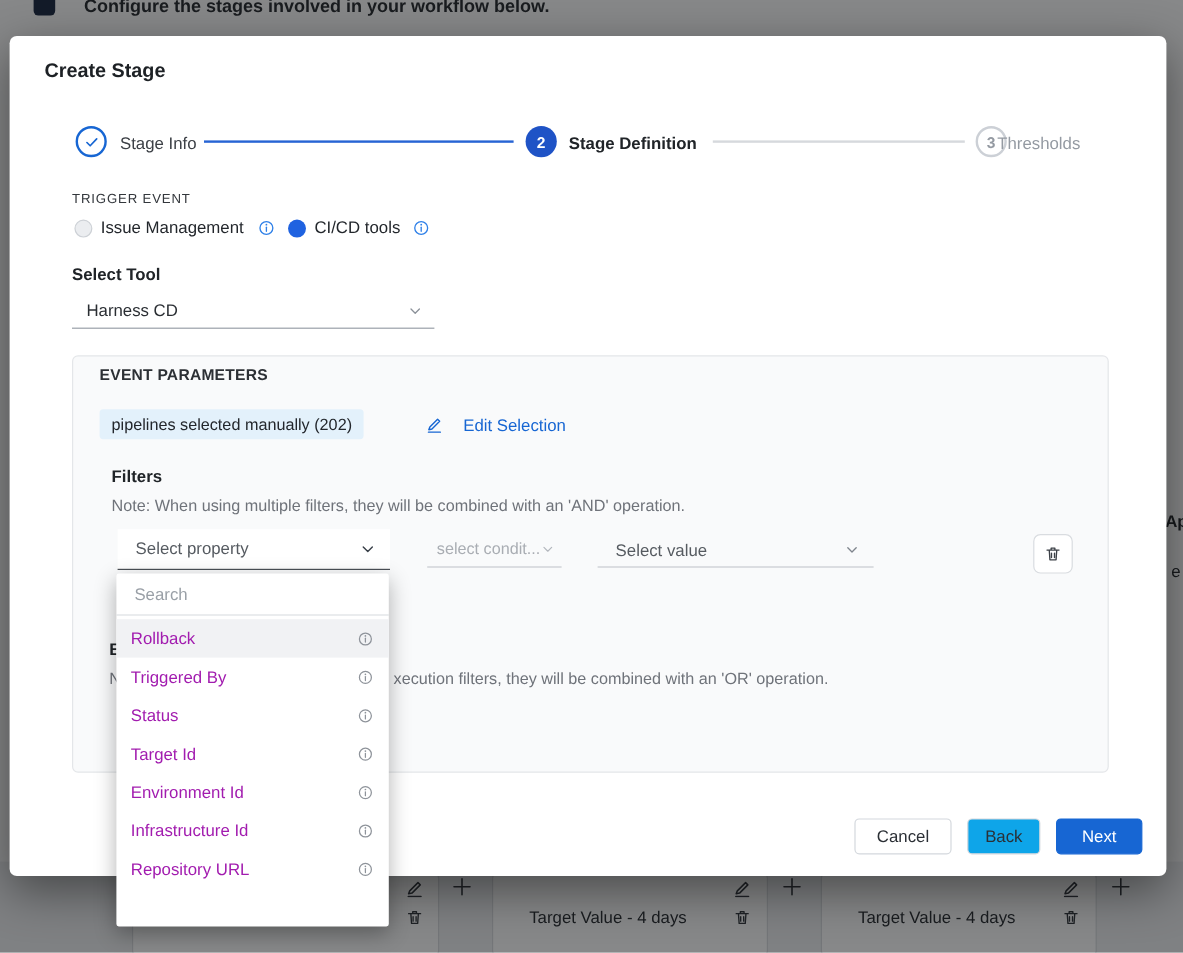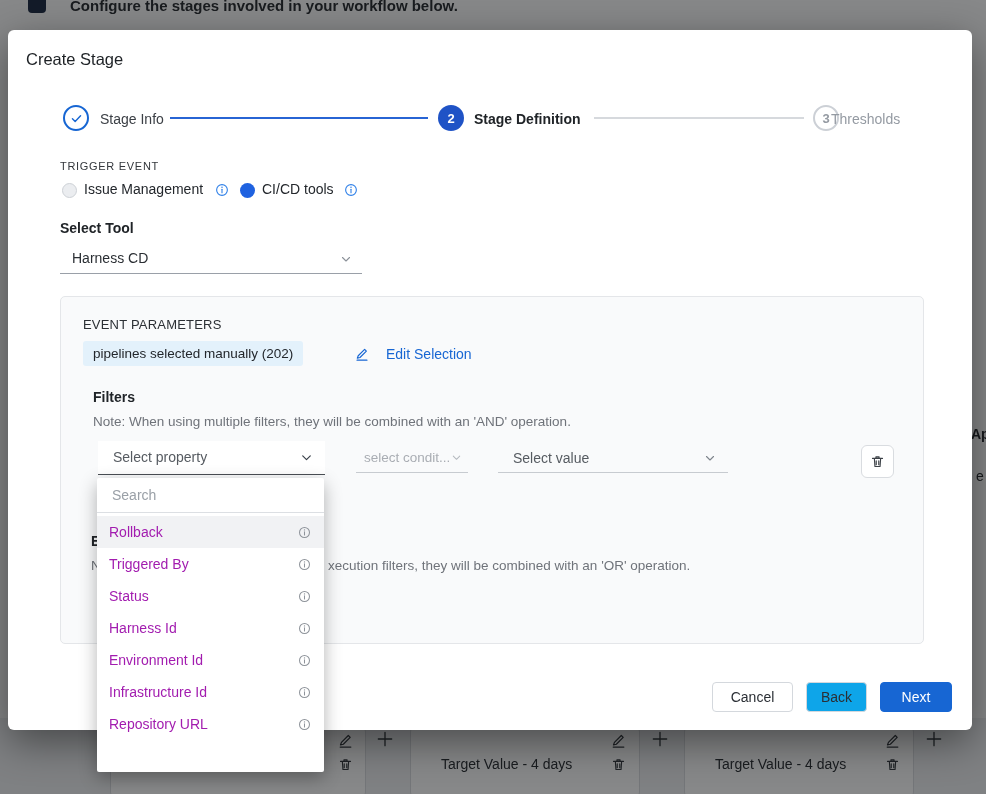--- a/index.html
+++ b/index.html
@@ -24,21 +24,21 @@
   .ic-edit{position:absolute;left:200px;top:6px}
   .ic-trash{position:absolute;left:200px;top:30px}
   .pg-plus{color:#2e3338}
 
   
   .scrim{position:absolute;inset:0;background:rgba(16,17,19,.5);z-index:5}
 
   
   .modal{position:absolute;left:8px;top:30px;width:964px;height:700px;background:#fff;border-radius:6px;
          box-shadow:0 12px 40px rgba(0,0,0,.45);z-index:10}
-  .m-title{left:18px;top:20px;font-size:16.5px;font-weight:400;color:#1d2125}
+  .m-title{left:29px;top:20px;font-size:16.5px;font-weight:700;color:#1d2125}
 
   
   .step-c{width:26px;height:26px;border-radius:50%;display:flex;align-items:center;justify-content:center;
           font-size:13px;font-weight:700;cursor:pointer}
   .step-c1{left:55px;top:75px;border:2px solid #1766d3;color:#1766d3;background:#fff}
   .step-c2{left:430px;top:75px;background:#1f53c6;color:#fff}
   .step-c3{left:805px;top:75px;border:2px solid #ccd0d6;color:#949aa2;background:#fff}
   .step-l{top:81px;font-size:14px;white-space:nowrap;cursor:pointer}
   .step-l1{left:92px;color:#3c4046}
   .step-l2{left:466px;color:#202428;font-weight:700}
@@ -58,21 +58,21 @@
   .info-blue{color:#2f80e8;cursor:pointer}
 
   
   .st-label{left:52px;top:190px;font-size:14px;font-weight:700;color:#202428}
   .tool-select{left:52px;top:214px;width:302px;height:30px;border-bottom:1px solid #9aa0a8;cursor:pointer}
   .ts-value{position:absolute;left:12px;top:6px;font-size:14px;color:#2a2e33}
   .ts-chev{position:absolute;right:10px;top:9px;color:#8b9199}
 
   
   .param-panel{left:52px;top:266px;width:864px;height:348px;background:#f9fafb;border:1px solid #e4e6e9;border-radius:5px}
-  .ep-title{left:22px;top:20px;font-size:13px;font-weight:400;color:#2c3035;letter-spacing:.2px}
+  .ep-title{left:22px;top:8px;font-size:13px;font-weight:700;color:#2c3035;letter-spacing:.2px}
   .ep-chip{left:22px;top:44px;height:25px;line-height:25px;padding:0 10px;background:#e3f1fb;border-radius:3px;
            font-size:13.5px;color:#23272c;white-space:nowrap}
   .ep-edit{left:294px;top:49px;display:flex;align-items:center;gap:17px;color:#1766d3;font-size:14px;cursor:pointer}
   .ep-ftitle{left:32px;top:92px;font-size:14px;font-weight:700;color:#202428}
   .ep-note{left:32px;top:117px;font-size:13.5px;color:#6f737a;white-space:nowrap}
   .ep-exec-e{left:30px;top:236px;font-size:14px;font-weight:700;color:#202428}
   .ep-exec-n{left:30px;top:261px;font-size:13.5px;color:#6f737a}
   .ep-exec-note{left:267px;top:261px;font-size:13.5px;color:#6f737a;white-space:nowrap}
   .ep-select{cursor:pointer}
   .sel-txt{position:absolute;white-space:nowrap}
@@ -315,21 +315,21 @@
         <span>Status</span>
         <span class="dd-info">
             <svg width="13" height="13" viewBox="0 0 24 24" fill="none" stroke="currentColor" stroke-width="1.9">
               <circle cx="12" cy="12" r="9.2"></circle>
               <path d="M12 10.8v6" stroke-linecap="round"></path>
               <circle cx="12" cy="7.2" r="1.3" fill="currentColor" stroke="none"></circle>
             </svg>
           </span>
       </div>
       <div class="dd-item">
-        <span>Harness Id</span>
+        <span>Target Id</span>
         <span class="dd-info">
             <svg width="13" height="13" viewBox="0 0 24 24" fill="none" stroke="currentColor" stroke-width="1.9">
               <circle cx="12" cy="12" r="9.2"></circle>
               <path d="M12 10.8v6" stroke-linecap="round"></path>
               <circle cx="12" cy="7.2" r="1.3" fill="currentColor" stroke="none"></circle>
             </svg>
           </span>
       </div>
       <div class="dd-item">
         <span>Environment Id</span>

